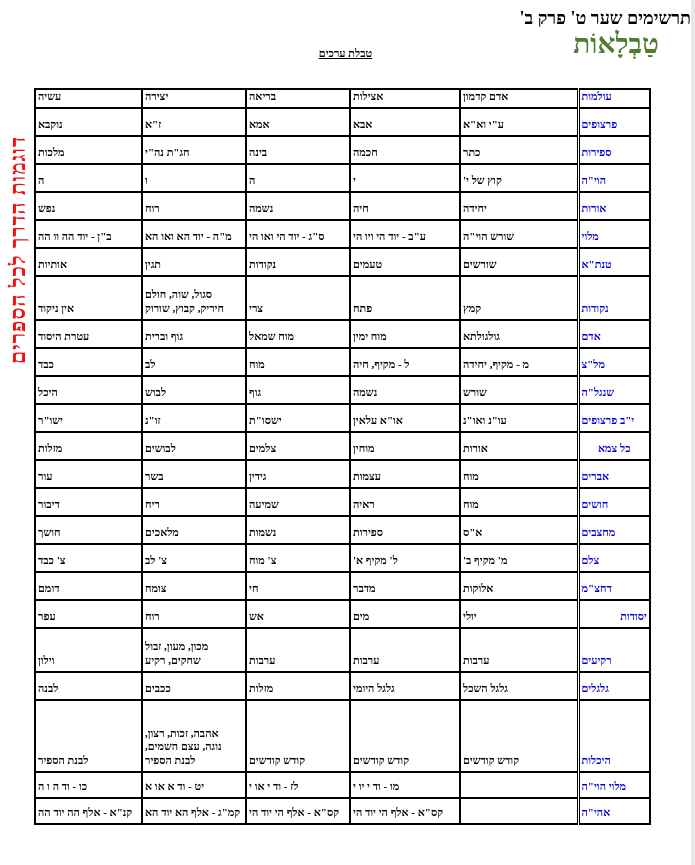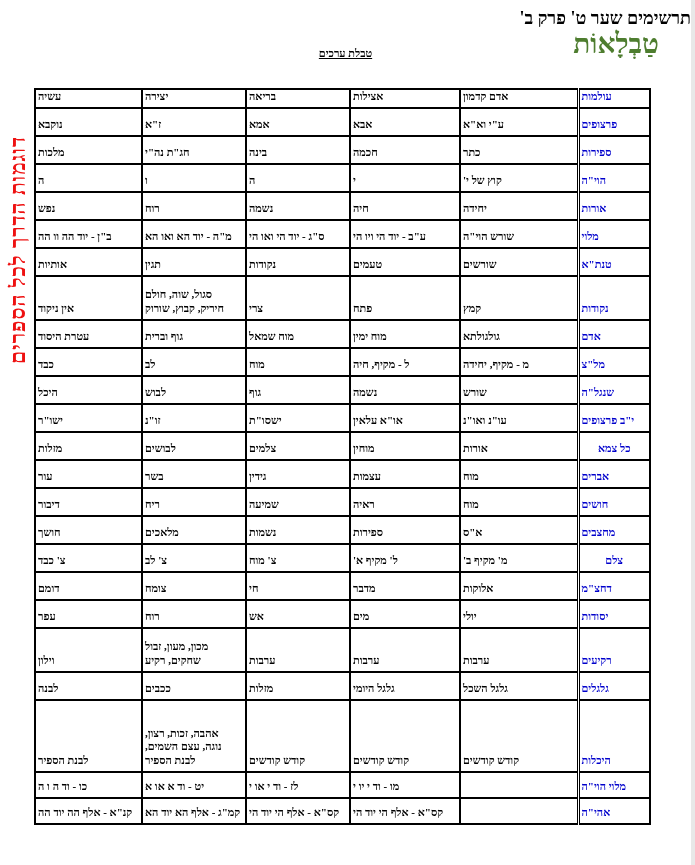--- a/index.html
+++ b/index.html
@@ -195,37 +195,37 @@
       </tr>
       <tr>
         <th class="row-label" style="color: rgb(0, 0, 204);">מחצבים</th>
         <td>א"ס</td>
         <td>ספירות</td>
         <td>נשמות</td>
         <td>מלאכים</td>
         <td>חושך</td>
       </tr>
       <tr>
-        <th class="row-label" style="color: rgb(0, 0, 204); text-align: center;">צלם</th>
+        <th class="row-label" style="color: rgb(0, 0, 204);">צלם</th>
         <td>מ' מקיף ב'</td>
         <td>ל' מקיף א'</td>
         <td>צ' מוח</td>
         <td>צ' לב</td>
         <td>צ' כבד</td>
       </tr>
       <tr>
         <th class="row-label" style="color: rgb(0, 0, 204);">דחצ"מ</th>
         <td>אלוקות</td>
         <td>מדבר</td>
         <td>חי</td>
         <td>צומח</td>
         <td>דומם</td>
       </tr>
       <tr>
-        <th class="row-label" style="color: rgb(0, 0, 204);">יסודות</th>
+        <th class="row-label" style="color: rgb(0, 0, 204); text-align: right;">יסודות</th>
         <td>יולי</td>
         <td>מים</td>
         <td>אש</td>
         <td>רוח</td>
         <td>עפר</td>
       </tr>
       <tr>
         <th class="row-label" style="color: rgb(0, 0, 204);">רקיעים</th>
         <td>ערבות</td>
         <td>ערבות</td>

